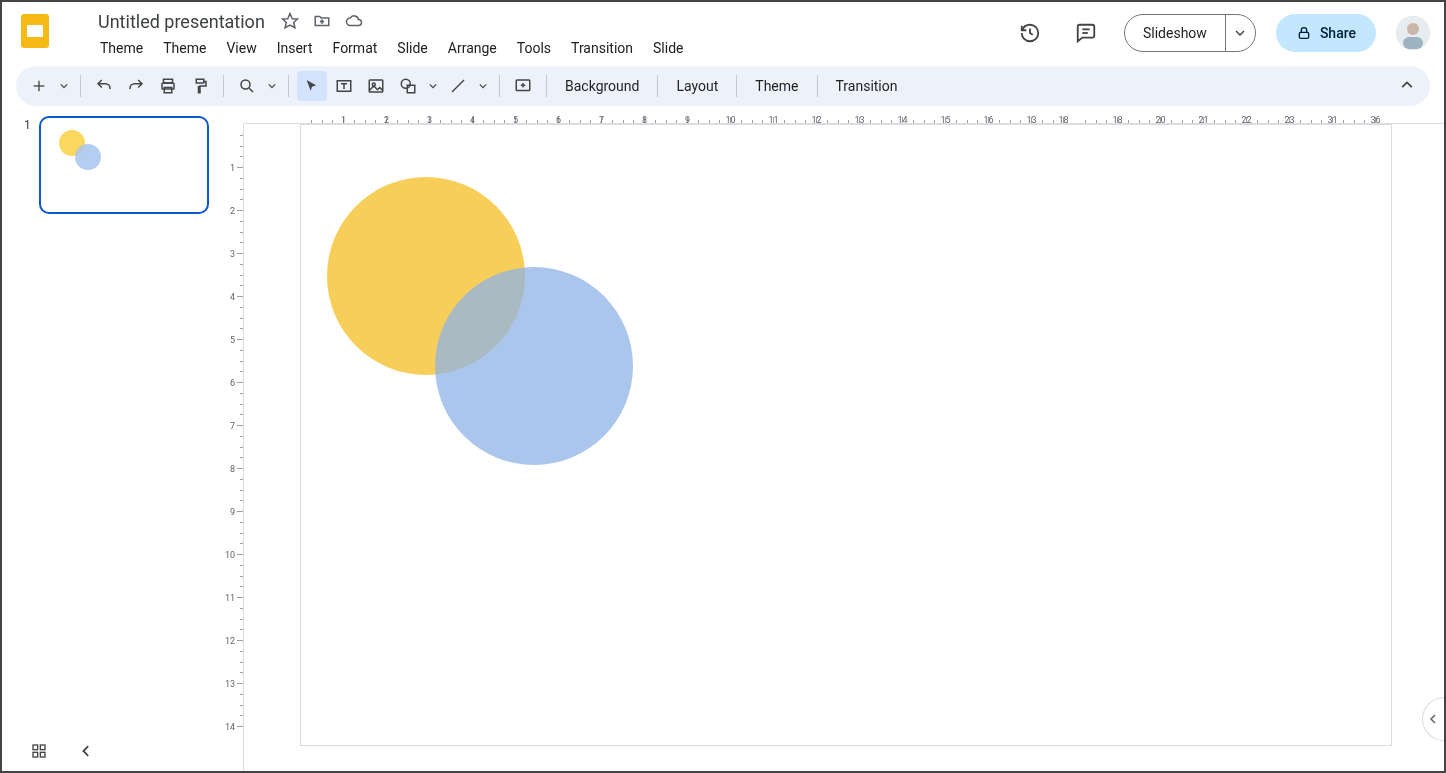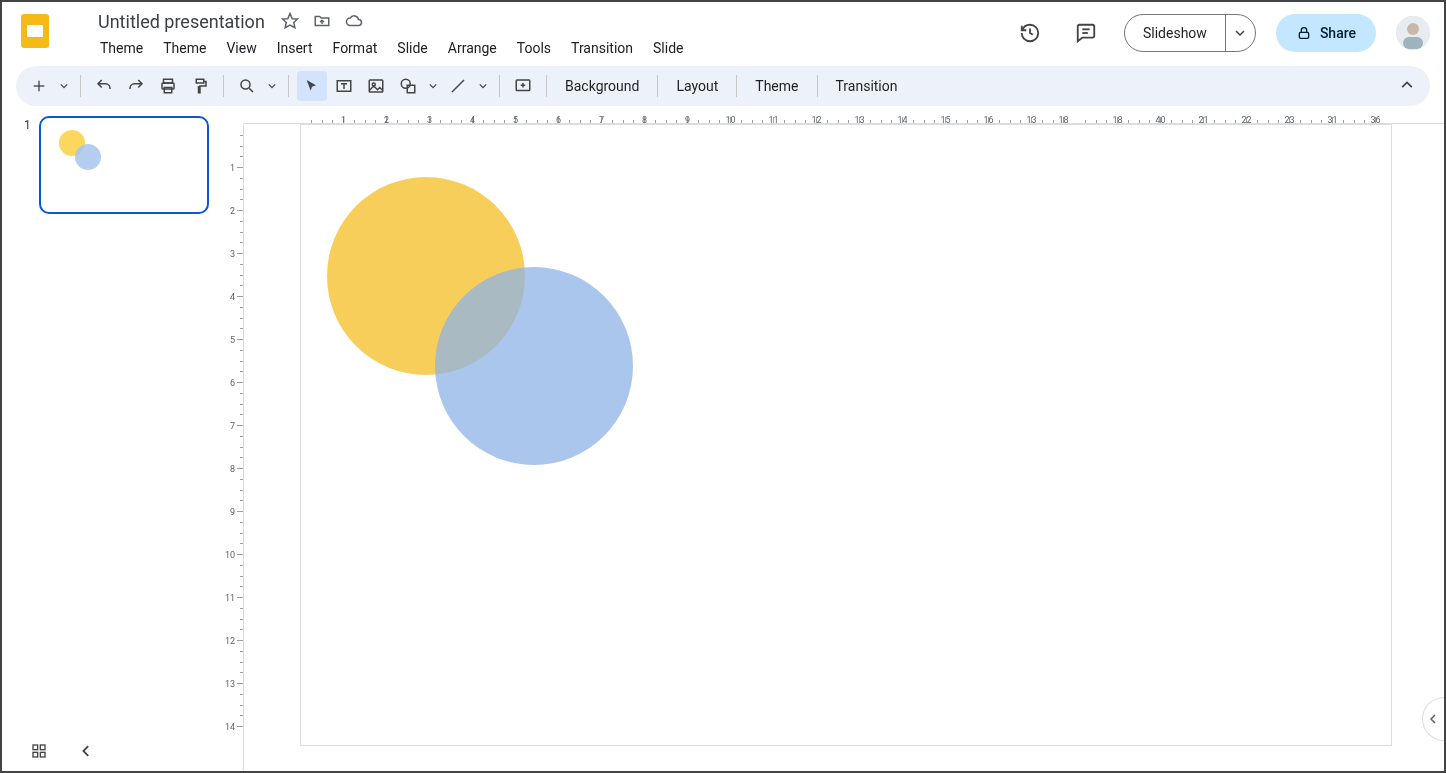--- a/index.html
+++ b/index.html
@@ -644,21 +644,21 @@
           <div class="tick minor" style="left: 784.75px;">
             <div class="line"></div>
           </div>
           <div class="tick minor" style="left: 795.5px;">
             <div class="line"></div>
           </div>
           <div class="tick minor" style="left: 806.25px;">
             <div class="line"></div>
           </div>
           <div class="tick" style="left: 860px;">
-            <div class="lbl">40</div>
+            <div class="lbl">20</div>
             <div class="line"></div>
           </div>
           <div class="tick minor" style="left: 827.75px;">
             <div class="line"></div>
           </div>
           <div class="tick minor" style="left: 838.5px;">
             <div class="line"></div>
           </div>
           <div class="tick minor" style="left: 849.25px;">
             <div class="line"></div>

